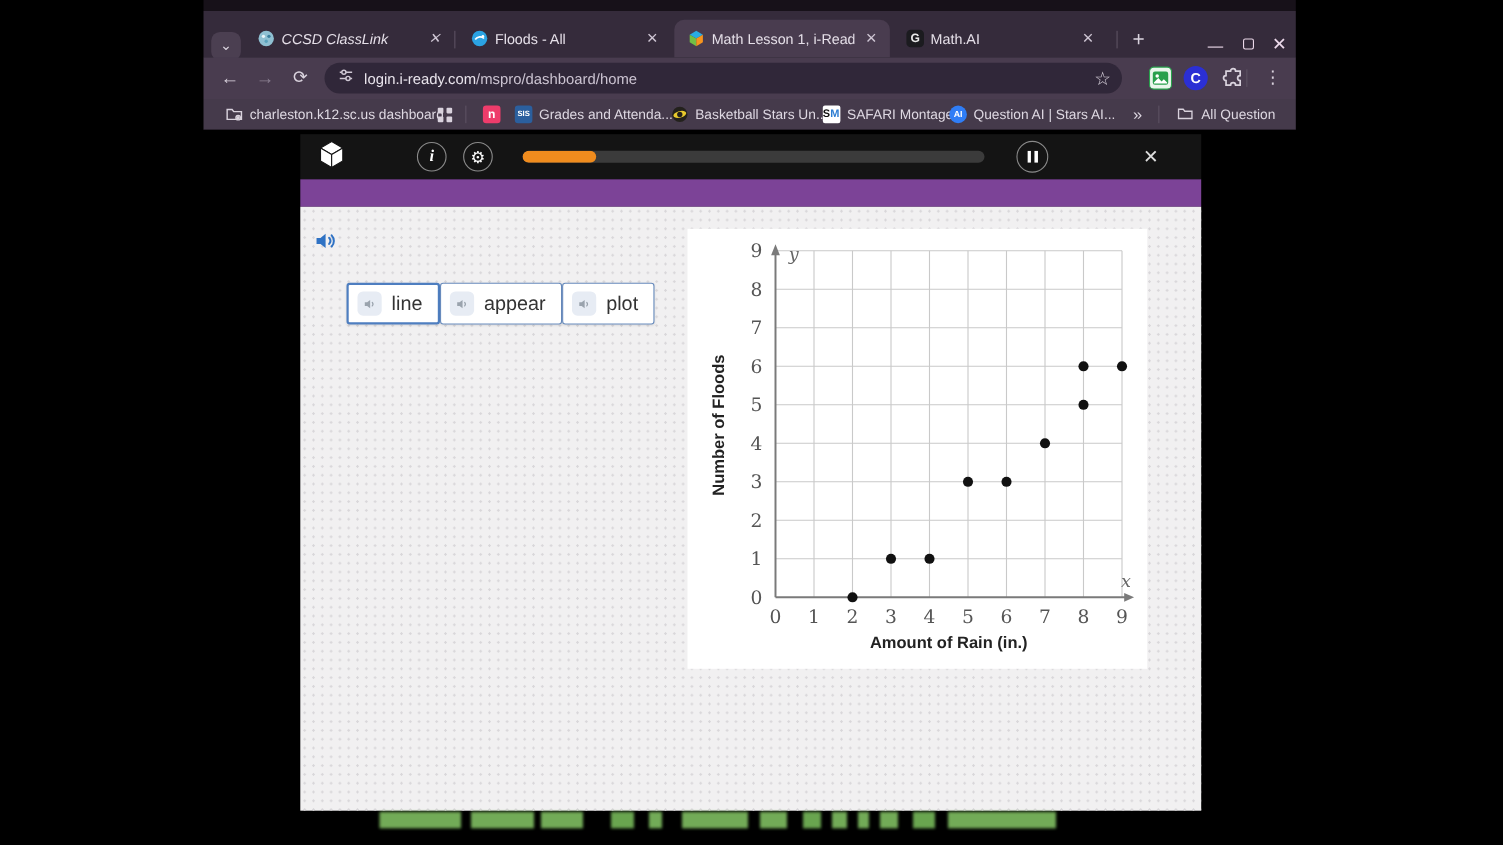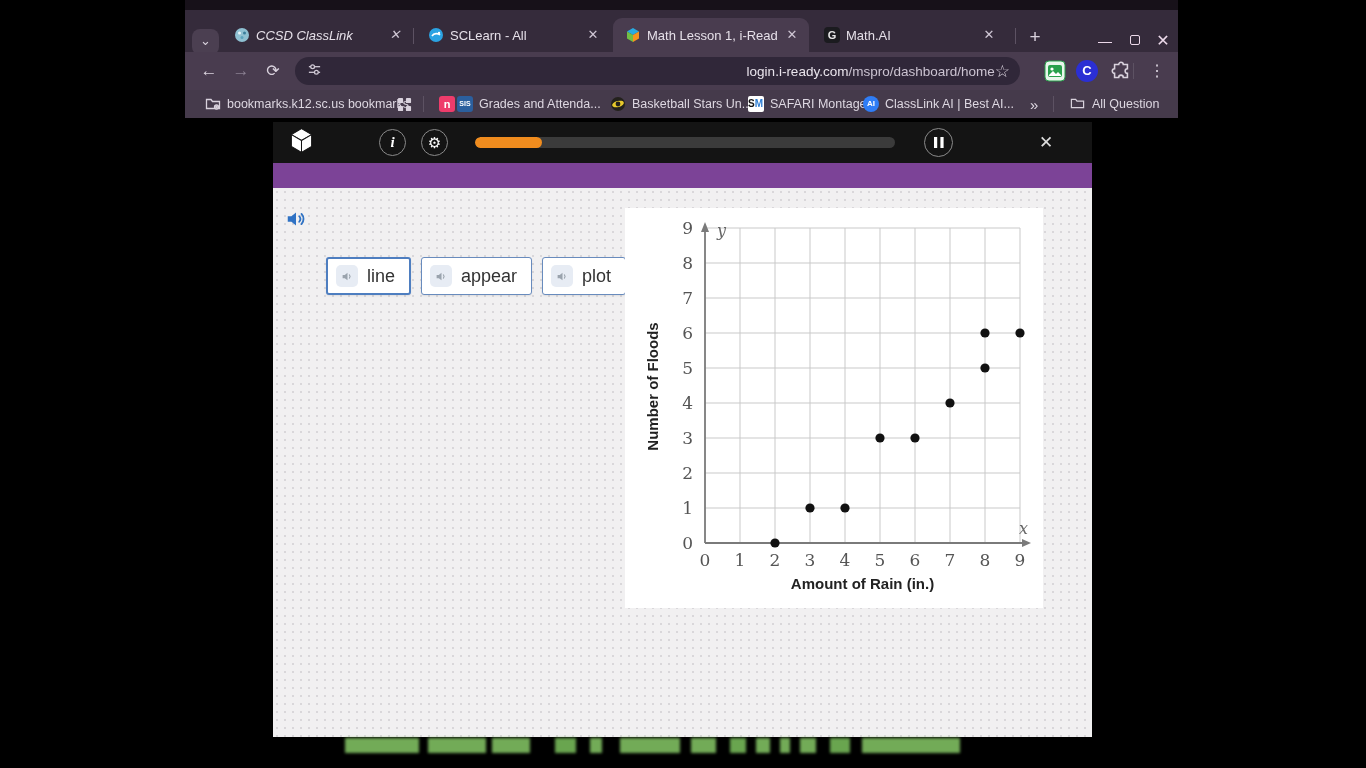--- a/index.html
+++ b/index.html
@@ -19,21 +19,21 @@
   #tab-search { position:absolute; left:7px; top:19px; width:27px; height:26px; background:#4b3f51; border-radius:8px; color:#d9d2dd; text-align:center; line-height:24px; font-size:13px; }
   .newtab-btn { position:absolute; left:838px; top:16px; width:24px; height:24px; color:#d9d2dd; font-size:19px; line-height:22px; text-align:center; border-radius:50%; }
   .winctl { position:absolute; top:22px; color:#ecd9ea; font-size:14px; text-align:center; width:20px; height:20px; line-height:18px; }
   #win-max { line-height:16px; }
   #win-max span { display:inline-block; width:10px; height:10px; border:1.6px solid #ecd9ea; border-radius:2px; }
 
   
   #toolbar { position:absolute; left:0; top:52px; width:993px; height:38px; background:#493c4f; }
   .navbtn { position:absolute; top:7px; width:24px; height:24px; text-align:center; line-height:24px; font-size:17px; color:#dad3de; }
   .navbtn.dim { color:#8b8092; }
-  #omnibox { position:absolute; left:110px; top:5px; width:725px; height:28px; background:#302739; border-radius:14px; display:flex; align-items:center; padding:0 10px 0 12px;text-align:right; }
+  #omnibox { position:absolute; left:110px; top:5px; width:725px; height:28px; background:#302739; border-radius:14px; display:flex; align-items:center; padding:0 10px 0 12px; }
   #url { font-size:13.5px; color:#e9e4ec; margin-left:9px; flex:1; white-space:nowrap; }
   #url .path { color:#cbc3d1; }
   .ext-icon { position:absolute; top:8px; width:22px; height:22px; }
   #toolbar-sep { position:absolute; left:948px; top:11px; width:1px; height:16px; background:#5d5263; }
 
   
   #bookmarks { position:absolute; left:0; top:90px; width:993px; height:28px; background:#453a4b; display:block; }
   .bm { position:absolute; top:4px; height:20px; display:flex; align-items:center; color:#ded8e2; font-size:12.5px; white-space:nowrap; }
   .bm .favicon { margin-right:6px; width:16px; height:16px; }
   .bm-sep { position:absolute; top:6px; width:1px; height:16px; background:#5d5263; }
@@ -47,21 +47,21 @@
   #progress-track { position:absolute; left:202px; top:15px; width:420px; height:11px; background:#3b3b3b; border-radius:6px; overflow:hidden; }
   #progress-fill { height:100%; background:#f08c1e; border-radius:6px; }
   #purple-bar { position:absolute; left:88px; top:45px; width:819px; height:25px; background:#7c4397; }
   #content { position:absolute; left:88px; top:70px; width:819px; height:549px; background:#f1f0f1;
              background-image:radial-gradient(#d9d7da 1px, transparent 1.3px); background-size:8px 8px; }
 
   
   #q-speaker { position:absolute; left:12px; top:20px; width:22px; height:22px; }
   #q-text { position:absolute; left:42px; top:19px; width:280px; font-size:17.5px; font-weight:bold; color:#2e2e2e; line-height:24px; }
   #q-text a { color:#4a7bc8; text-decoration:underline; }
-  #choices { position:absolute; left:53px; top:69px; display:flex; gap:10px; }
+  #choices { position:absolute; left:42px; top:69px; display:flex; }
   .choice { height:38px; background:#fff; border:1px solid #688bbd; border-radius:3px; display:flex; align-items:center; padding:0 14px 0 8px; font-size:18px; color:#333; box-shadow:0 1px 2px rgba(0,0,0,.08); }
   .choice.selected { border:2px solid #4e7ec0; }
   .chip { width:22px; height:22px; background:#e7ecf4; border-radius:5px; margin-right:9px; display:flex; align-items:center; justify-content:center; }
 
   
   #plot-card { position:absolute; left:352px; top:20px; width:418px; height:400px; background:#fff; }
 
   
   #glitch { position:absolute; left:160px; top:620px; width:618px; height:15px; filter:blur(1.5px); opacity:.95;
     background:linear-gradient(90deg,
@@ -104,21 +104,21 @@
     <div class="tab-sep" style="left:228px;"></div>
 
     <div class="tab" style="left:231px; width:194px;">
       <span class="favicon">
         <svg width="16" height="16">
             <circle cx="8" cy="8" r="7" fill="#2ba3e3"></circle>
             <path d="M4 9c2-3 6-3 8-1" stroke="#fff" stroke-width="1.6" fill="none"></path>
             <circle cx="11" cy="6" r="1.2" fill="#fff"></circle>
           </svg>
       </span>
-      <span class="tab-title">SCLearn - All</span>
+      <span class="tab-title">Floods - All</span>
       <span class="tab-close">✕</span>
     </div>
 
     <div class="tab active" style="left:428px; width:196px;">
       <span class="favicon">
         <svg width="16" height="16" viewBox="0 0 16 16">
             <polygon points="8,1 14,4.5 8,8 2,4.5" fill="#29abe2"></polygon>
             <polygon points="2,4.5 8,8 8,15 2,11.5" fill="#72bf44"></polygon>
             <polygon points="14,4.5 8,8 8,15 14,11.5" fill="#f7941e"></polygon>
           </svg>
@@ -179,56 +179,56 @@
 
   <div id="bookmarks">
     <div class="bm" style="left:20px;">
       <span class="favicon">
         <svg width="16" height="16" viewBox="0 0 16 16" fill="none" stroke="#d9d2dd" stroke-width="1.3">
             <path d="M1.5 4.5v8h13v-7h-7l-1.5-2h-4.5z"></path>
             <circle cx="11.5" cy="11" r="2" fill="#453a4b"></circle>
             <circle cx="11.5" cy="11" r="0.8" fill="#d9d2dd"></circle>
           </svg>
       </span>
-      <span>bookmarks.k12.sc.us bookmarks</span>
+      <span>charleston.k12.sc.us dashboard</span>
     </div>
     <div class="bm" style="left:212px;">
       <svg width="15" height="15" viewBox="0 0 16 16" fill="#d9d2dd">
           <rect x="1" y="1" width="5.5" height="5.5" rx="1"></rect>
           <rect x="9.5" y="1" width="5.5" height="5.5" rx="1"></rect>
           <rect x="1" y="9.5" width="5.5" height="5.5" rx="1"></rect>
           <rect x="9.5" y="9.5" width="5.5" height="5.5" rx="1"></rect>
         </svg>
     </div>
     <div class="bm-sep" style="left:238px;"></div>
 
     <div class="bm" style="left:254px;">
       <span class="favicon" style="background:#ee3c6b;border-radius:3px;color:#fff;font-weight:bold;font-size:11px;text-align:center;line-height:16px;margin-right:0;">n</span>
     </div>
-    <div class="bm" style="left:272px;">
+    <div class="bm" style="left:283px;">
       <span class="favicon" style="background:#2b5f9e;border-radius:3px;color:#fff;font-weight:bold;font-size:7px;text-align:center;line-height:16px;">SIS</span>
       <span>Grades and Attenda...</span>
     </div>
     <div class="bm" style="left:425px;">
       <span class="favicon">
         <svg width="16" height="16">
             <circle cx="8" cy="8" r="7" fill="#23211c"></circle>
             <ellipse cx="8" cy="8" rx="6" ry="3" fill="#e8c92c" transform="rotate(-15 8 8)"></ellipse>
             <circle cx="8" cy="8" r="2.4" fill="#23211c"></circle>
           </svg>
       </span>
       <span>Basketball Stars Un...</span>
     </div>
     <div class="bm" style="left:563px;">
       <span class="favicon" style="background:#fff;border-radius:2px;text-align:left;line-height:15px;font-weight:bold;font-size:10px;"><span style="color:#111;">S</span><span style="color:#2d7dd2;">M</span></span>
       <span>SAFARI Montage</span>
     </div>
     <div class="bm" style="left:678px;">
       <span class="favicon" style="background:#2f7df6;border-radius:50%;color:#fff;font-weight:bold;font-size:8px;text-align:center;line-height:16px;">AI</span>
-      <span>ClassLink AI | Best AI...</span>
+      <span>Question AI | Stars AI...</span>
     </div>
 
     <div class="bm" style="left:845px; font-size:15px;">»</div>
     <div class="bm-sep" style="left:868px;"></div>
     <div class="bm" style="left:885px;">
       <span class="favicon">
         <svg width="15" height="15" viewBox="0 0 16 16" fill="none" stroke="#d9d2dd" stroke-width="1.3">
             <path d="M1.5 4.5v8h13v-7h-7l-1.5-2h-4.5z"></path>
           </svg>
       </span>

